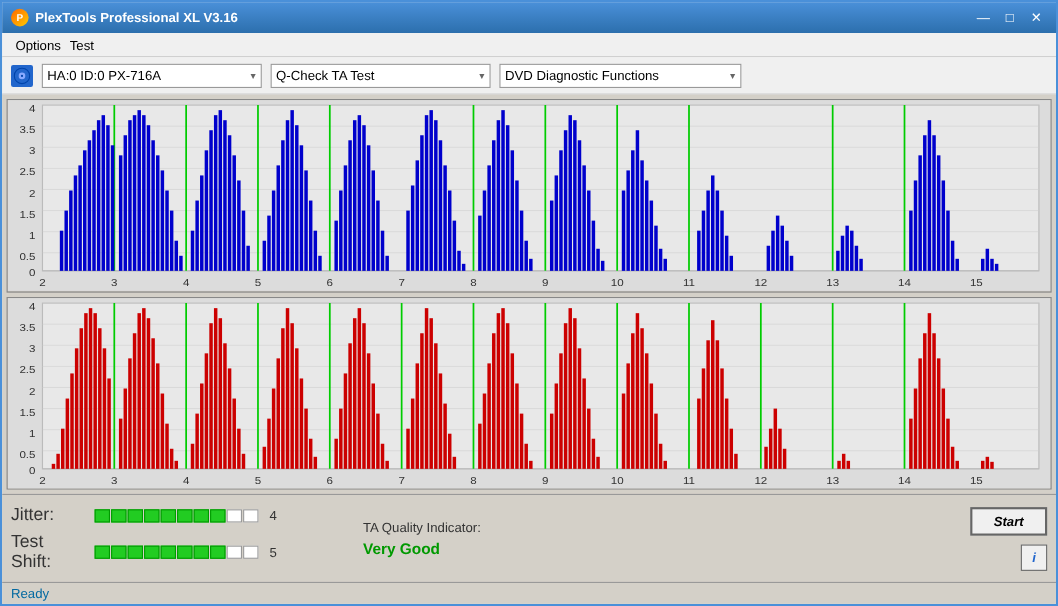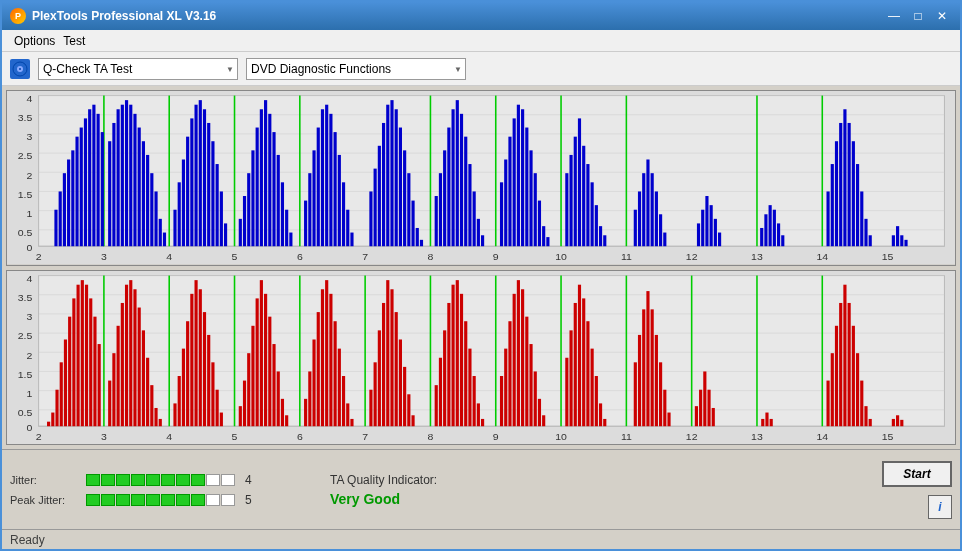--- a/index.html
+++ b/index.html
@@ -132,21 +132,21 @@
       gap: 6px;
       min-width: 280px;
     }
     .metric-row {
       display: flex;
       align-items: center;
       gap: 6px;
     }
     .metric-label {
       width: 70px;
-      font-size: 11px;
+      font-size: 16px;
       color: #333;
     }
     .meter-bar {
       display: flex;
       gap: 1px;
       align-items: center;
     }
     .meter-segment {
       width: 14px;
       height: 12px;
@@ -206,21 +206,21 @@
       color: #2266cc;
       display: flex;
       align-items: center;
       justify-content: center;
     }
     .status-bar {
       background: #d4d0c8;
       border-top: 1px solid #999;
       padding: 2px 8px;
       font-size: 12px;
-      color: #404040;
+      color: #0369a1;
       height: 20px;
       display: flex;
       align-items: center;
     }
     .app-window {
       width: 962px;
       height: 551px;
       display: flex;
       flex-direction: column;
       border: 2px solid #4a90d9;
@@ -274,20 +274,25 @@
     <span class="menu-item">Test</span>
   </div>
 
   <div class="toolbar">
     <div class="drive-icon">
       <svg width="16" height="16" viewBox="0 0 16 16">
         <circle cx="8" cy="8" r="7" fill="#2266cc" stroke="#0044aa" stroke-width="1"></circle>
         <circle cx="8" cy="8" r="3" fill="#88aaff"></circle>
         <circle cx="8" cy="8" r="1" fill="#0044aa"></circle>
       </svg>
+    </div>
+    <div class="combo-wrapper">
+      <select class="toolbar drive-combo">
+        <option>HA:0 ID:0  PX-716A</option>
+      </select>
     </div>
     <div class="combo-wrapper">
       <select class="toolbar test-combo">
         <option>Q-Check TA Test</option>
       </select>
     </div>
     <div class="combo-wrapper">
       <select class="toolbar func-combo">
         <option>DVD Diagnostic Functions</option>
       </select>
@@ -732,21 +737,21 @@
             <div class="meter-segment"></div>
             <div class="meter-segment"></div>
             <div class="meter-segment"></div>
             <div class="meter-segment"></div>
             <div class="meter-segment empty"></div>
             <div class="meter-segment empty"></div>
           </div>
           <span class="meter-value">4</span>
         </div>
         <div class="metric-row">
-          <span class="metric-label">Peak Jitter:</span>
+          <span class="metric-label">Test Shift:</span>
           <div class="meter-bar">
             <div class="meter-segment"></div>
             <div class="meter-segment"></div>
             <div class="meter-segment"></div>
             <div class="meter-segment"></div>
             <div class="meter-segment"></div>
             <div class="meter-segment"></div>
             <div class="meter-segment"></div>
             <div class="meter-segment"></div>
             <div class="meter-segment empty"></div>

